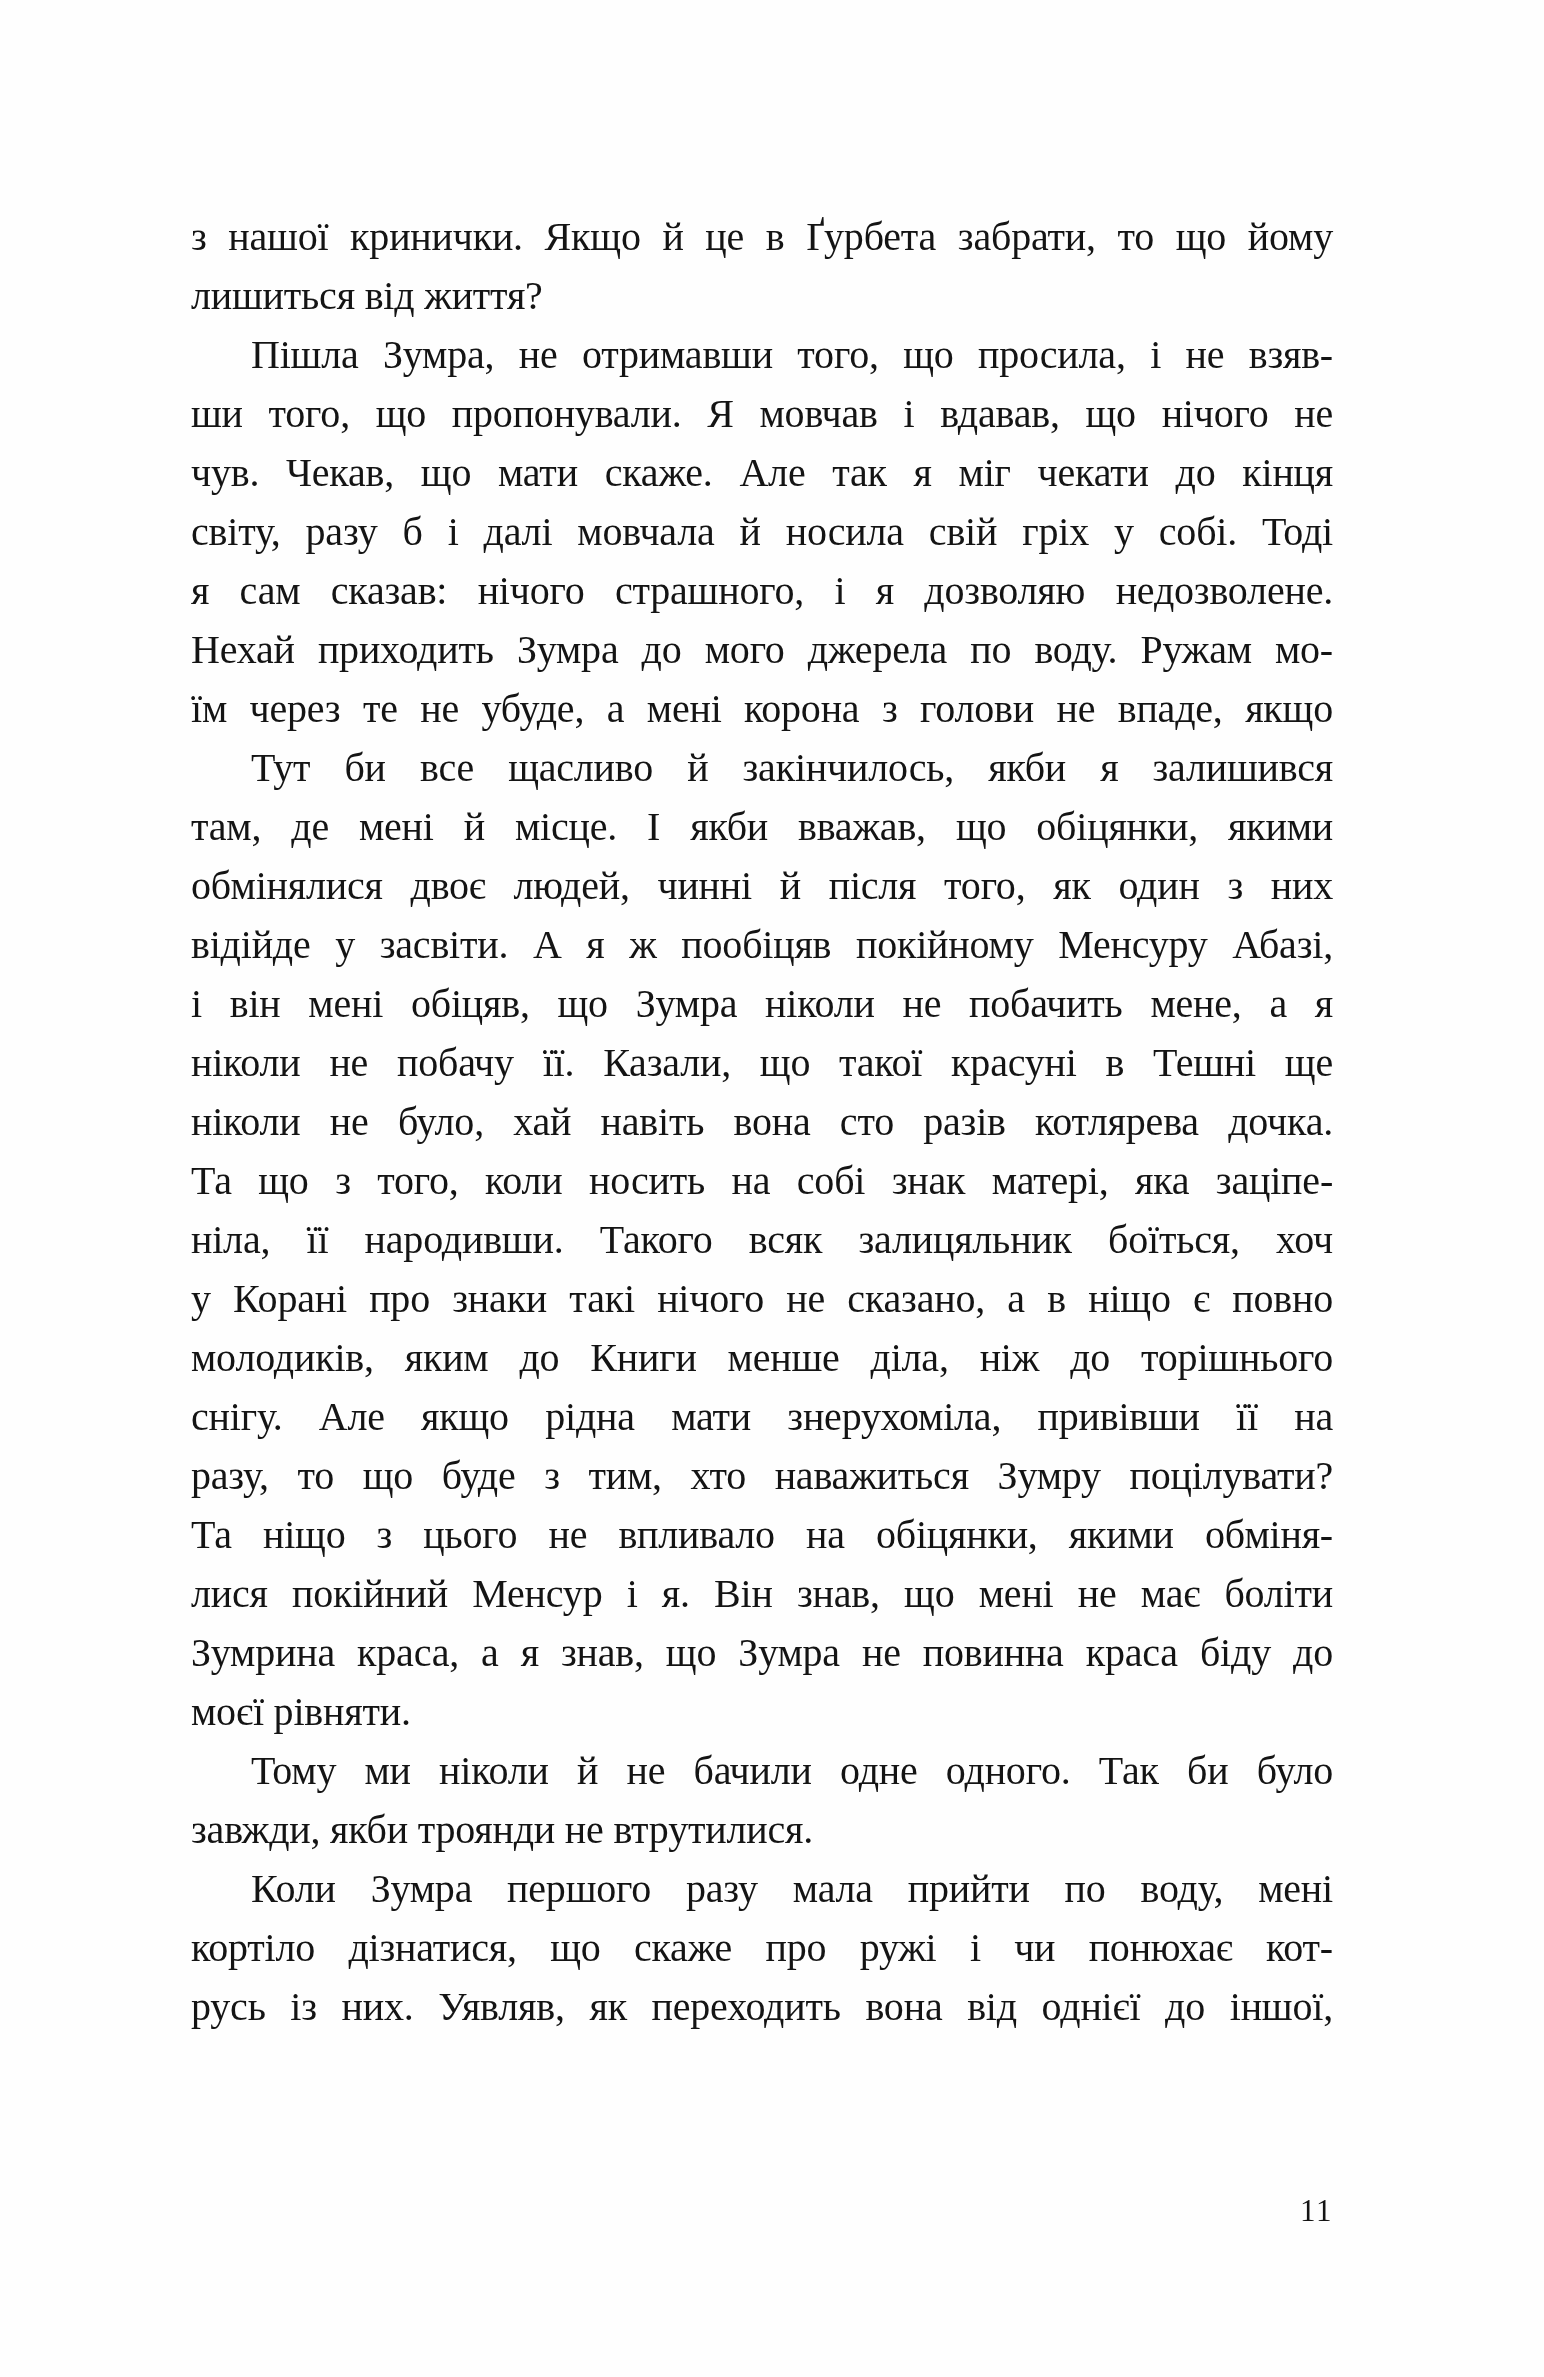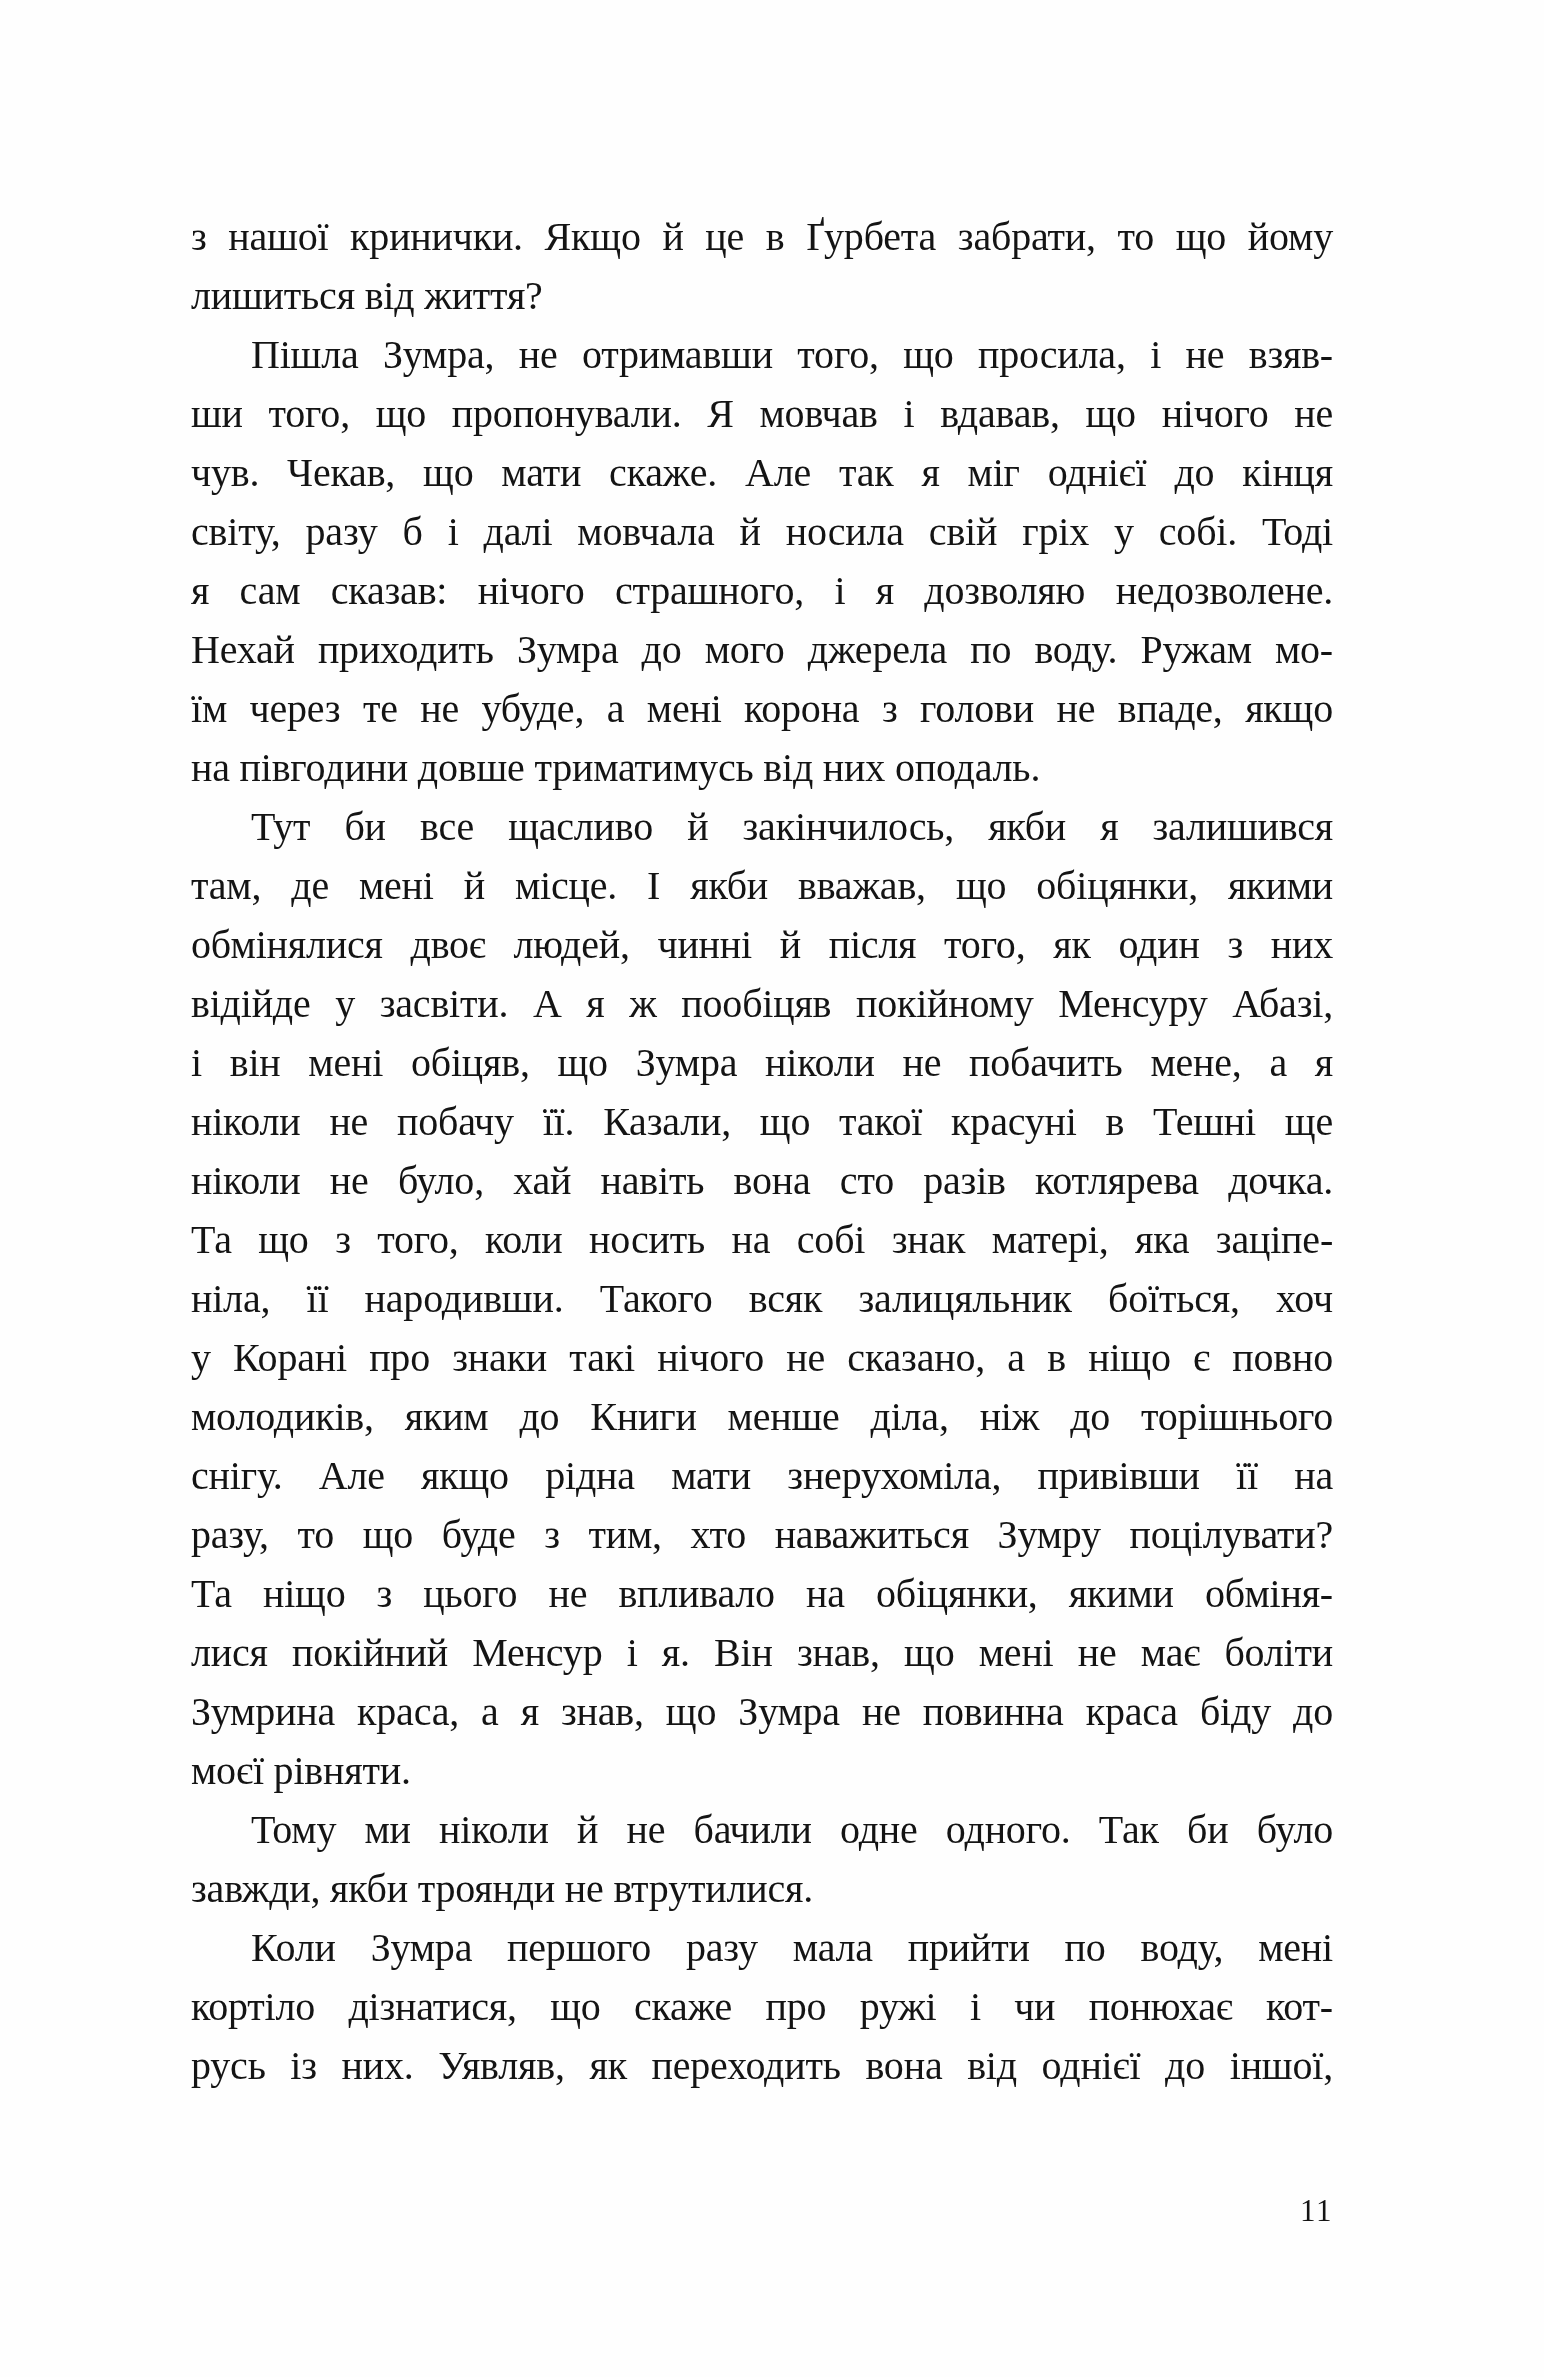--- a/index.html
+++ b/index.html
@@ -56,26 +56,25 @@
 </style>
 </head>
 <body>
 
 <main class="book-page">
   <section class="page-text">
       <div class="line">з нашої кринички. Якщо й це в Ґурбета забрати, то що йому</div>
       <div class="line end">лишиться від життя?</div>
       <div class="line indent">Пішла Зумра, не отримавши того, що просила, і не взяв-</div>
       <div class="line">ши того, що пропонували. Я мовчав і вдавав, що нічого не</div>
-      <div class="line">чув. Чекав, що мати скаже. Але так я міг однієї до кінця</div>
+      <div class="line">чув. Чекав, що мати скаже. Але так я міг чекати до кінця</div>
       <div class="line">світу, разу б і далі мовчала й носила свій гріх у собі. Тоді</div>
       <div class="line">я сам сказав: нічого страшного, і я дозволяю недозволене.</div>
       <div class="line">Нехай приходить Зумра до мого джерела по воду. Ружам мо-</div>
       <div class="line">їм через те не убуде, а мені корона з голови не впаде, якщо</div>
-      <div class="line end">на півгодини довше триматимусь від них оподаль.</div>
       <div class="line indent">Тут би все щасливо й закінчилось, якби я залишився</div>
       <div class="line">там, де мені й місце. І якби вважав, що обіцянки, якими</div>
       <div class="line">обмінялися двоє людей, чинні й після того, як один з них</div>
       <div class="line">відійде у засвіти. А я ж пообіцяв покійному Менсуру Абазі,</div>
       <div class="line">і він мені обіцяв, що Зумра ніколи не побачить мене, а я</div>
       <div class="line">ніколи не побачу її. Казали, що такої красуні в Тешні ще</div>
       <div class="line">ніколи не було, хай навіть вона сто разів котлярева дочка.</div>
       <div class="line">Та що з того, коли носить на собі знак матері, яка заціпе-</div>
       <div class="line">ніла, її народивши. Такого всяк залицяльник боїться, хоч</div>
       <div class="line">у Корані про знаки такі нічого не сказано, а в ніщо є повно</div>

